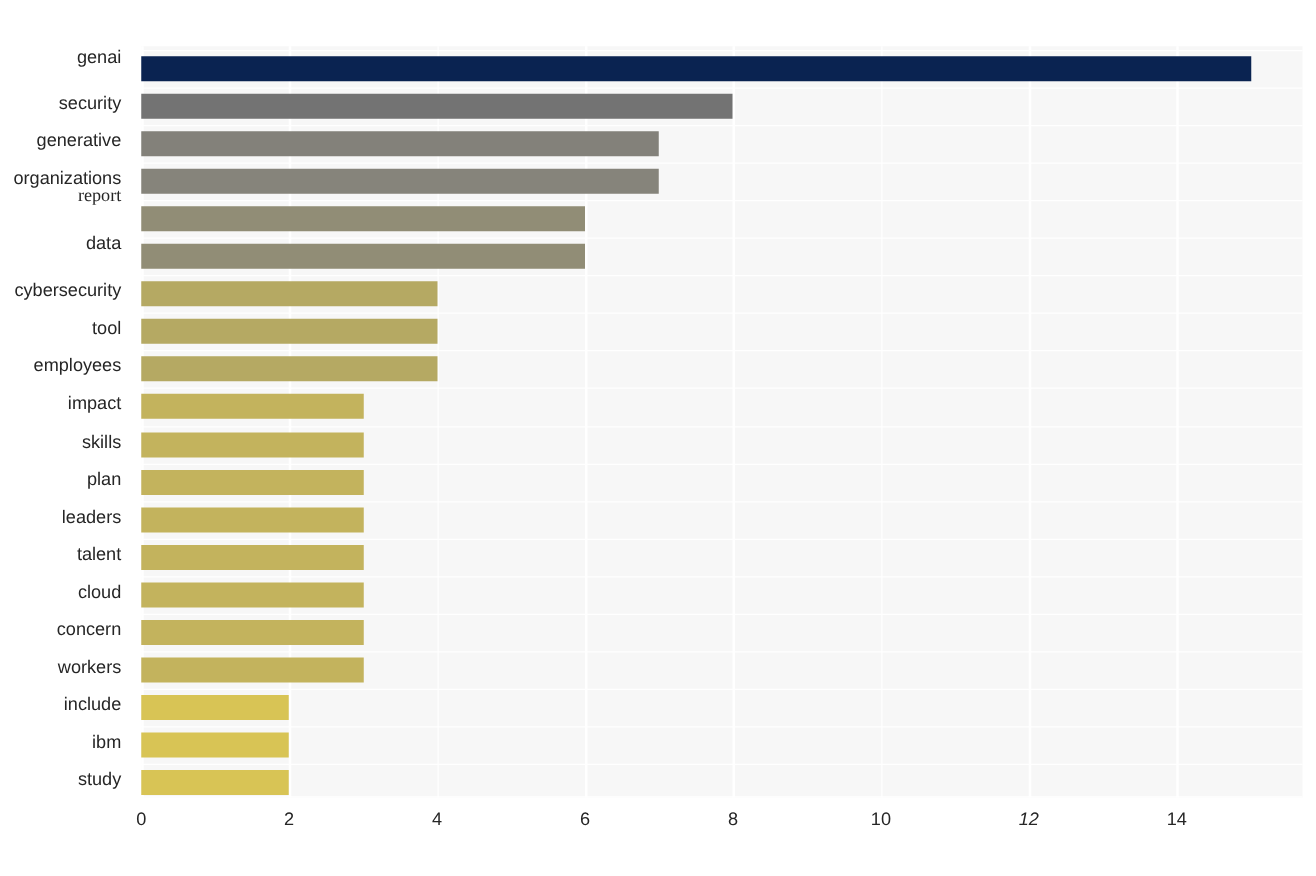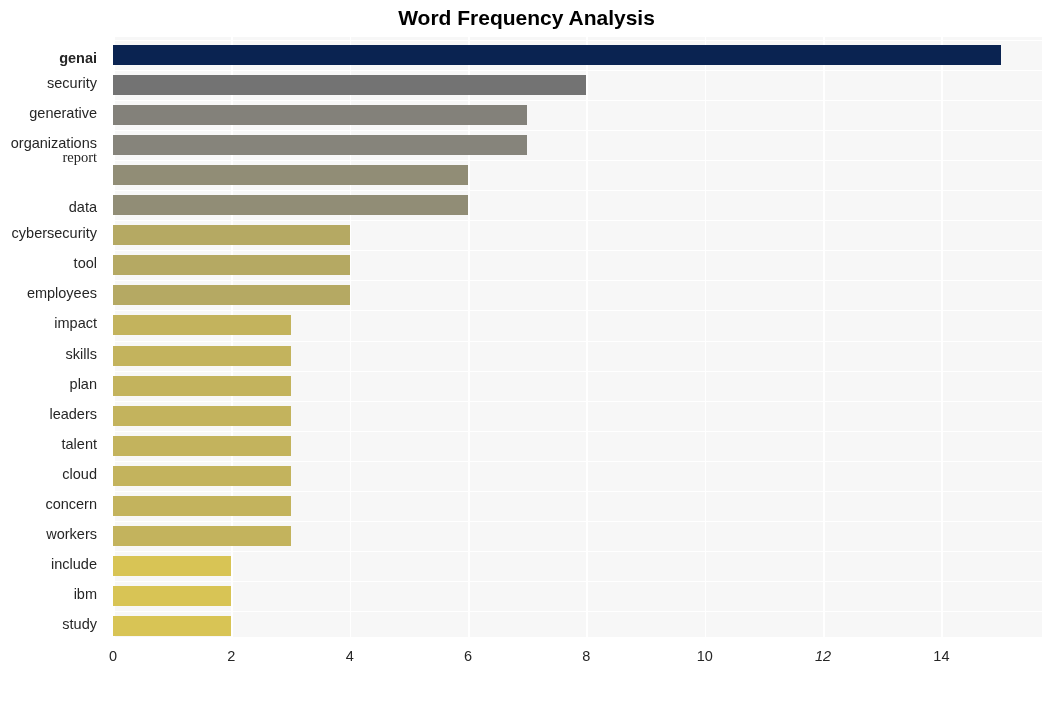--- a/index.html
+++ b/index.html
@@ -111,29 +111,28 @@
     text-align: center;
     font-size: 14.5px;
     color: #262626;
   }
 </style>
 </head>
 <body>
 
 <div id="chart-root">
 
-  <div id="chart-title">Word Frequency Analysis</div>
 
   <div id="y-labels">
-      <div class="ylabel" style="top: 13px; padding-right: 8px; box-sizing: border-box; font-weight: bold;">genai</div>
+      <div class="ylabel" style="top: 1px; padding-right: 8px; box-sizing: border-box;">genai</div>
       <div class="ylabel" style="top: 38.075px; padding-right: 8px; box-sizing: border-box;">security</div>
       <div class="ylabel" style="top: 68.125px; padding-right: 8px; box-sizing: border-box;">generative</div>
       <div class="ylabel" style="top: 98.175px; padding-right: 8px; box-sizing: border-box;">organizations</div>
       <div class="ylabel" style="top: 112px; padding-right: 8px; box-sizing: border-box; font-family: Liberation Serif, serif;">report</div>
-      <div class="ylabel" style="top: 162px; padding-right: 8px; box-sizing: border-box;">data</div>
+      <div class="ylabel" style="top: 150px; padding-right: 8px; box-sizing: border-box;">data</div>
       <div class="ylabel" style="top: 188.325px; padding-right: 8px; box-sizing: border-box;">cybersecurity</div>
       <div class="ylabel" style="top: 218.375px; padding-right: 8px; box-sizing: border-box;">tool</div>
       <div class="ylabel" style="top: 248.425px; padding-right: 8px; box-sizing: border-box;">employees</div>
       <div class="ylabel" style="top: 278.475px; padding-right: 8px; box-sizing: border-box;">impact</div>
       <div class="ylabel" style="top: 308.525px; padding-right: 8px; box-sizing: border-box;">skills</div>
       <div class="ylabel" style="top: 338.575px; padding-right: 8px; box-sizing: border-box;">plan</div>
       <div class="ylabel" style="top: 368.625px; padding-right: 8px; box-sizing: border-box;">leaders</div>
       <div class="ylabel" style="top: 398.675px; padding-right: 8px; box-sizing: border-box;">talent</div>
       <div class="ylabel" style="top: 428.725px; padding-right: 8px; box-sizing: border-box;">cloud</div>
       <div class="ylabel" style="top: 458.775px; padding-right: 8px; box-sizing: border-box;">concern</div>

